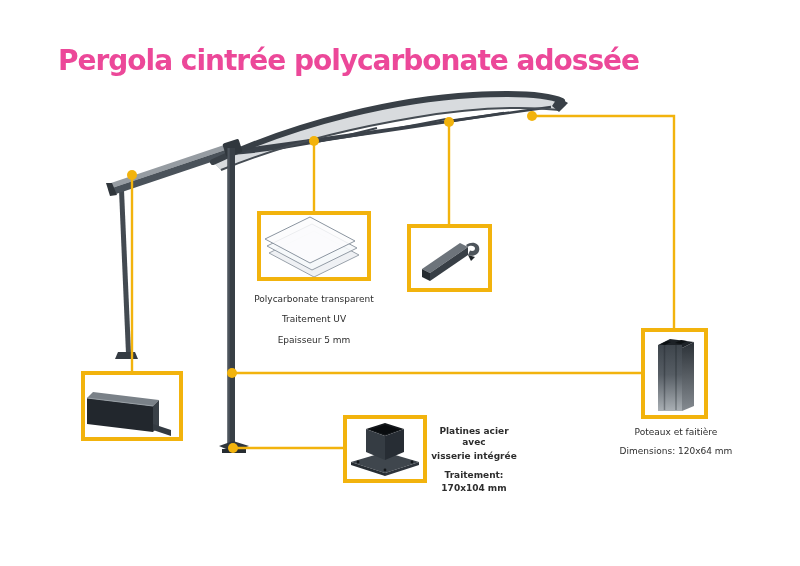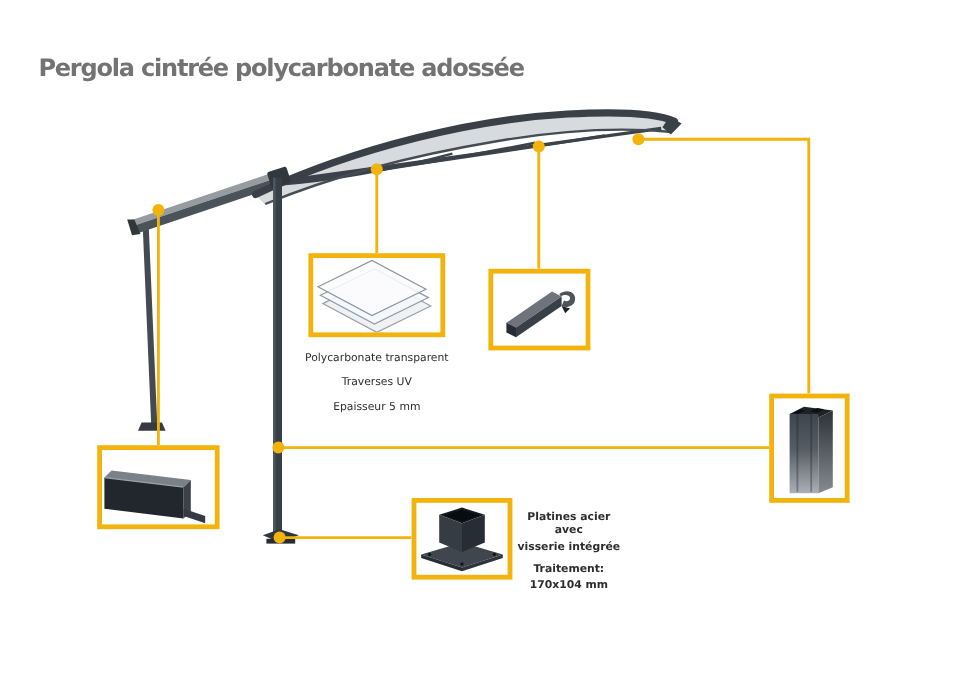--- a/index.html
+++ b/index.html
@@ -1,22 +1,22 @@
 <!DOCTYPE html>
 <html><head>
 <meta charset="utf-8">
 <style>
   html,body{margin:0;padding:0;background:#ffffff;}
   .canvas{
     position:relative;width:800px;height:566px;background:#ffffff;overflow:hidden;
     font-family:"DejaVu Sans",sans-serif;color:#2d2d2d;
   }
   .page-title{
-    position:absolute;left:32px;top:44px;margin:0;
-    font-size:20px;font-weight:700;letter-spacing:-1px;color:#737373;
+    position:absolute;left:58px;top:44px;margin:0;
+    font-size:28px;font-weight:700;letter-spacing:-1px;color:#ec4899;
     font-family:"DejaVu Sans",sans-serif;white-space:nowrap;
   }
   .illustration{position:absolute;left:0;top:0;width:800px;height:566px;}
   .part-box{
     position:absolute;box-sizing:border-box;border:4px solid #F2B30D;background:#ffffff;
     display:flex;align-items:center;justify-content:center;
   }
   #box-poly      {left:257px;top:211px;width:114px;height:70px;}
   #box-chevrons  {left:407px;top:224px;width:85px; height:68px;}
   #box-traverses {left:81px; top:371px;width:102px;height:70px;}
@@ -153,27 +153,31 @@
       <polygon points="30,11 36,8 42,9 36,12" fill="#0c1013"></polygon>
       <rect x="13" y="13" width="24" height="66" fill="url(#pg1)"></rect>
       <polygon points="37,16 49,10 49,74 37,79" fill="url(#pg2)"></polygon>
       <line x1="19.5" y1="13" x2="19.5" y2="78" stroke="#1a1f24" stroke-opacity="0.35" stroke-width="1.5"></line>
       <line x1="31" y1="13" x2="31" y2="78" stroke="#1a1f24" stroke-opacity="0.35" stroke-width="1.5"></line>
     </svg>
   </div>
 
   <div class="label" id="label-poly">
     <div class="line pitch">Polycarbonate transparent</div>
-    <div class="line pitch">Traverses UV</div>
+    <div class="line pitch">Traitement UV</div>
     <div class="line">Epaisseur 5 mm</div>
   </div>
 
 
 
   <div class="label" id="label-platines">
     <div class="line">Platines acier avec</div>
     <div class="line">visserie intégrée</div>
     <div class="line gap">Traitement:</div>
     <div class="line">170x104 mm</div>
   </div>
 
+  <div class="label" id="label-poteaux">
+    <div class="line">Poteaux et faitière</div>
+    <div class="line gap">Dimensions: 120x64 mm</div>
+  </div>
 
 </div>
 
 </body></html>

